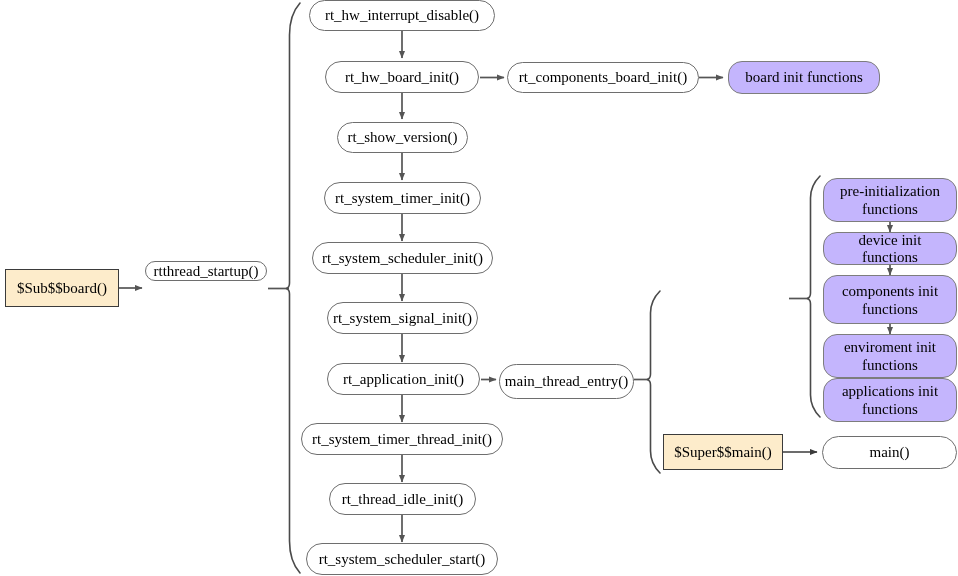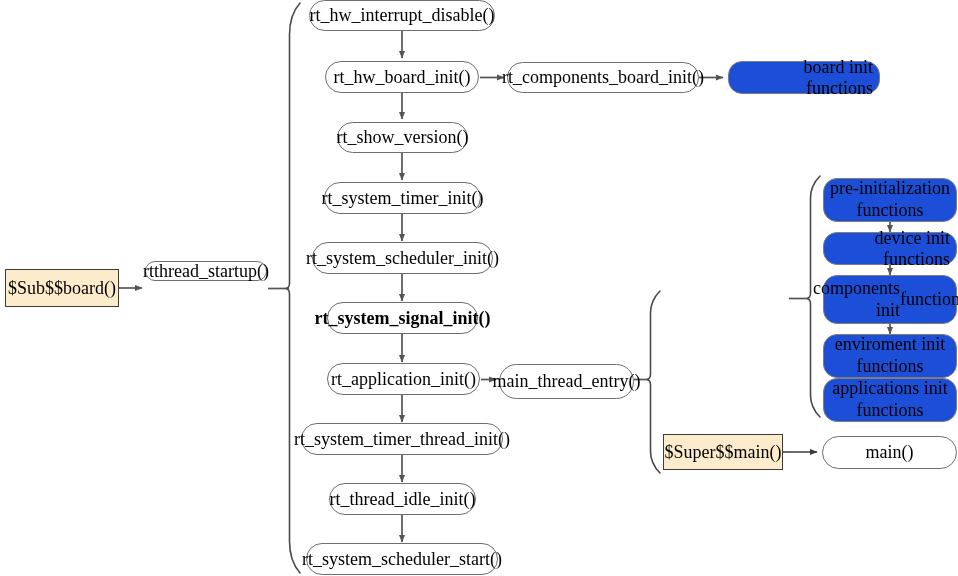--- a/index.html
+++ b/index.html
@@ -22,34 +22,34 @@
     width: 958px;
     height: 576px;
     pointer-events: none;
   }
   .node {
     position: absolute;
     box-sizing: border-box;
     display: flex;
     align-items: center;
     justify-content: center;
-    text-align: right;
-    font-size: 18px;
+    text-align: center;
+    font-size: 15px;
     line-height: 1.12;
     color: #000000;
     padding: 0 6px;
     z-index: 3;
   }
   .node.rounded {
     border: 1.2px solid #6e6e6e;
     border-radius: 999px;
     background: #ffffff;
   }
   .node.rounded.blue {
-    background: #1d4ed8;
+    background: #c4b5fd;
     border: 1.4px solid #7d7d7d;
     border-radius: 14px;
   }
   .node.rect {
     border: 1.3px solid #3b3b3b;
     background: #fdeccb;
     border-radius: 0;
   }
   .node.two-line {
     line-height: 1.2;
@@ -140,21 +140,21 @@
   </div>
 
   <div class="node rounded" style="left:324px; top:182px; width:157px; height:32px;">
     <span>rt_system_timer_init()</span>
   </div>
 
   <div class="node rounded" style="left:312px; top:242px; width:181px; height:32px;">
     <span>rt_system_scheduler_init()</span>
   </div>
 
-  <div class="node rounded" style="left:327px; top:302px; width:151px; height:32px;font-weight:bold;">
+  <div class="node rounded" style="left:327px; top:302px; width:151px; height:32px;">
     <span>rt_system_signal_init()</span>
   </div>
 
   <div class="node rounded" style="left:327px; top:363px; width:153px; height:32px;">
     <span>rt_application_init()</span>
   </div>
 
   <div class="node rounded" style="left:301px; top:423px; width:202px; height:32px;">
     <span>rt_system_timer_thread_init()</span>
   </div>
@@ -190,21 +190,21 @@
 
   <div class="node rounded blue two-line" style="left:823px; top:178px; width:134px; height:44px; flex-direction:column;">
     <span>pre-initialization</span>
     <span>functions</span>
   </div>
 
   <div class="node rounded blue" style="left:823px; top:232px; width:134px; height:33px;">
     <span>device init functions</span>
   </div>
 
-  <div class="node rounded blue two-line" style="left:823px; top:275px; width:134px; height:49px; flex-direction:row;">
+  <div class="node rounded blue two-line" style="left:823px; top:275px; width:134px; height:49px; flex-direction:column;">
     <span>components init</span>
     <span>functions</span>
   </div>
 
   <div class="node rounded blue two-line" style="left:823px; top:334px; width:134px; height:44px; flex-direction:column;">
     <span>enviroment init</span>
     <span>functions</span>
   </div>
 
   <div class="node rounded blue two-line" style="left:823px; top:378px; width:134px; height:44px; flex-direction:column;">

